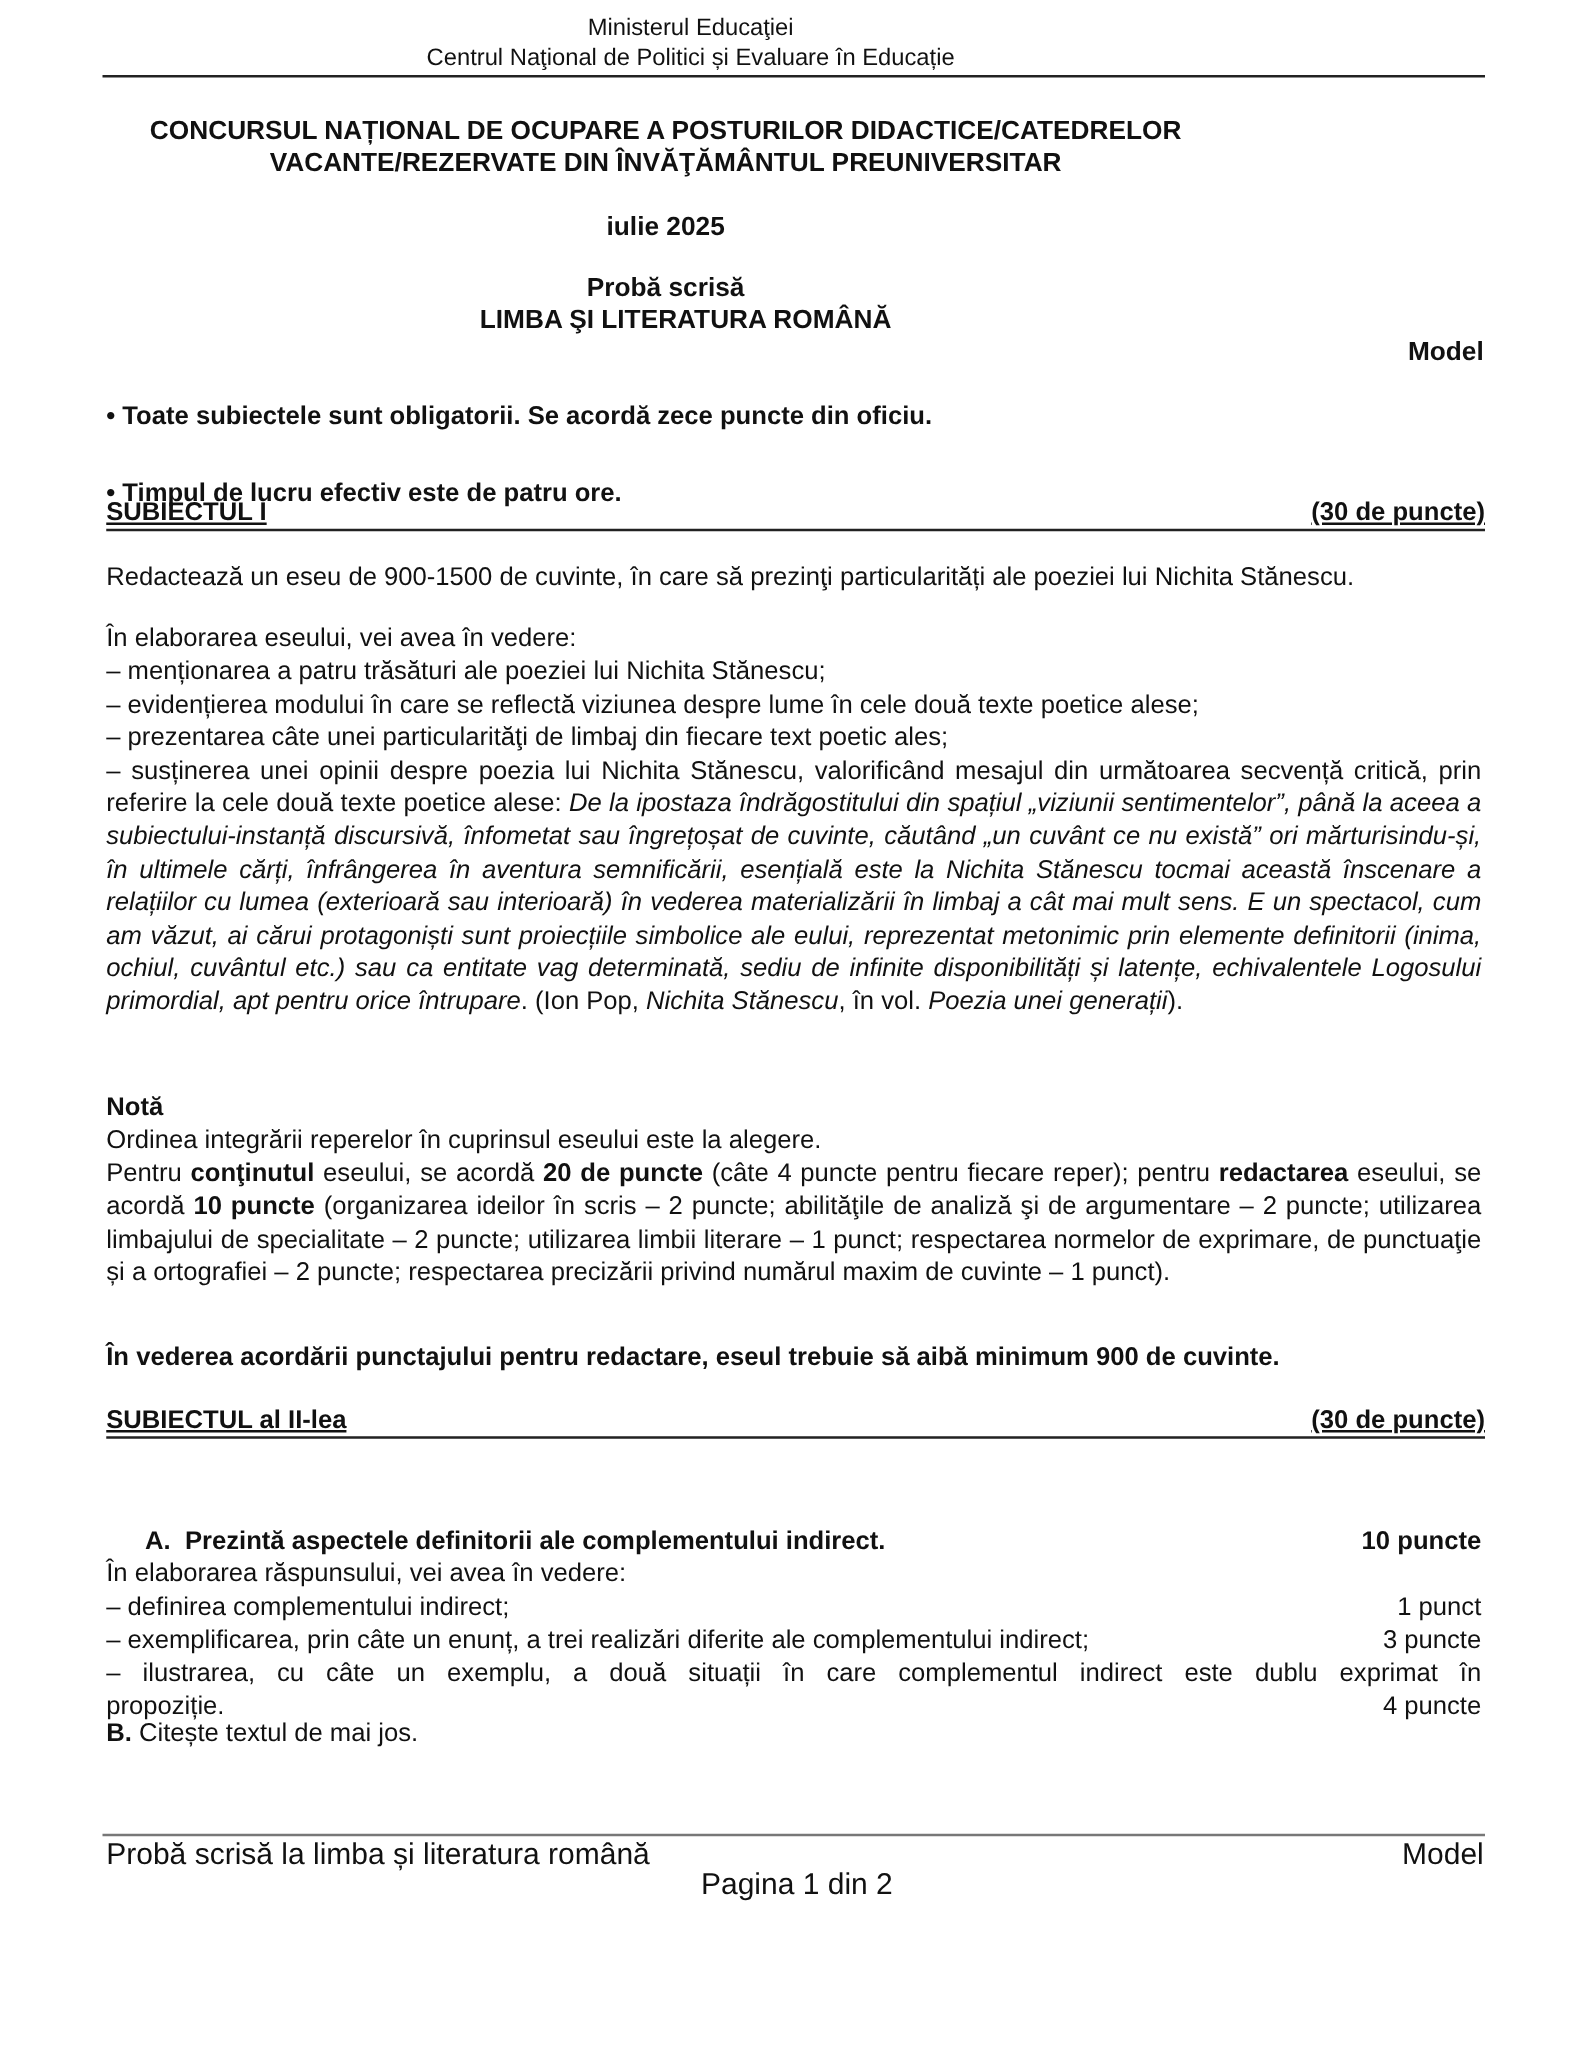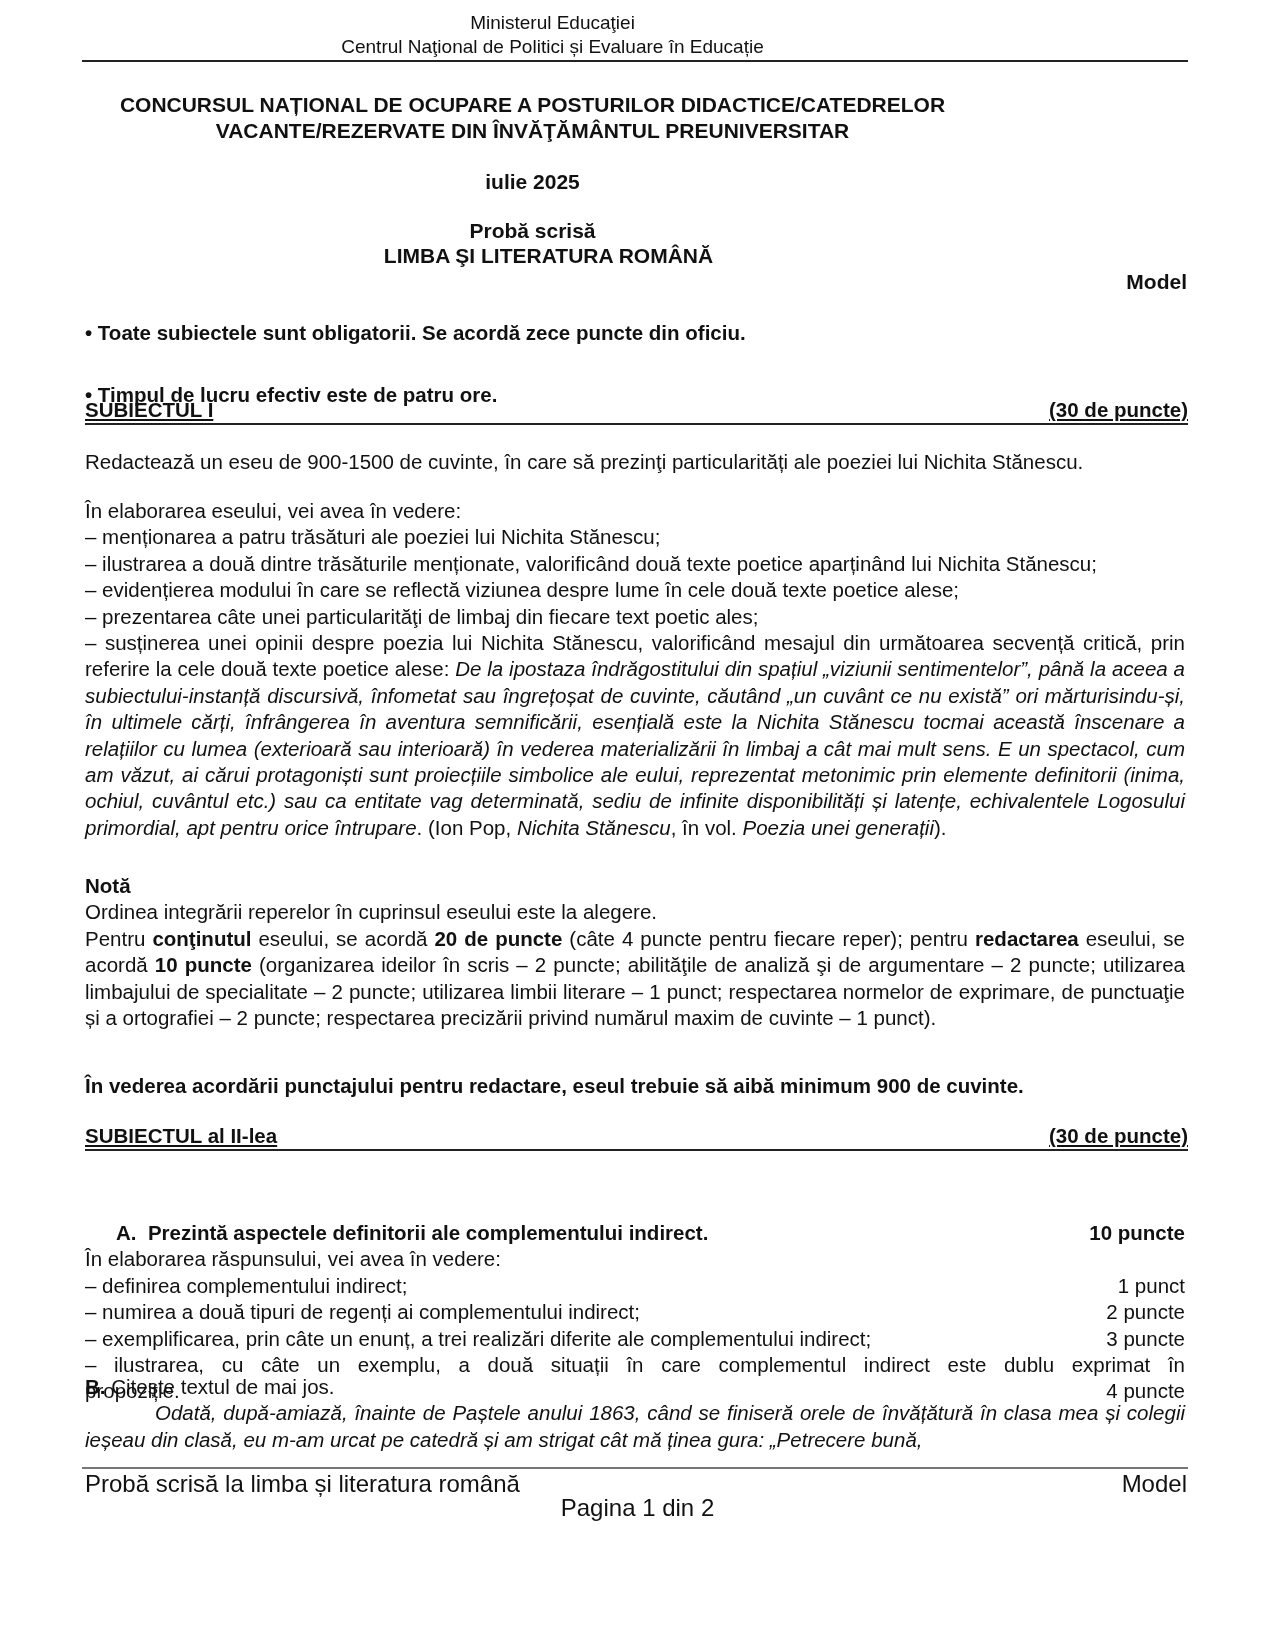--- a/index.html
+++ b/index.html
@@ -40,21 +40,20 @@
 <div class="abs sec" style="top:397px;">
   <span>SUBIECTUL I</span>
   <span>(30 de puncte)</span>
 </div>
 
 <div class="abs body" style="top:449px;">Redactează un eseu de 900-1500 de cuvinte, în care să prezinţi particularități ale poeziei lui Nichita Stănescu.</div>
 
 <div class="abs body" style="top:498px;">
   <div>În elaborarea eseului, vei avea în vedere:</div>
   <div>– menționarea a patru trăsături ale poeziei lui Nichita Stănescu;</div>
-  <div>– ilustrarea a două dintre trăsăturile menționate, valorificând două texte poetice aparținând lui Nichita Stănescu;</div>
   <div>– evidențierea modului în care se reflectă viziunea despre lume în cele două texte poetice alese;</div>
   <div>– prezentarea câte unei particularităţi de limbaj din fiecare text poetic ales;</div>
   <div class="just"><span>– susținerea unei opinii despre poezia lui Nichita Stănescu, valorificând mesajul din următoarea secvență critică, prin referire la cele două texte poetice alese: </span><span class="i">De la ipostaza îndrăgostitului din spațiul „viziunii sentimentelor”, până la aceea a subiectului-instanță discursivă, înfometat sau îngrețoșat de cuvinte, căutând „un cuvânt ce nu există” ori mărturisindu-și, în ultimele cărți, înfrângerea în aventura semnificării, esențială este la Nichita Stănescu tocmai această înscenare a relațiilor cu lumea (exterioară sau interioară) în vederea materializării în limbaj a cât mai mult sens. E un spectacol, cum am văzut, ai cărui protagoniști sunt proiecțiile simbolice ale eului, reprezentat metonimic prin elemente definitorii (inima, ochiul, cuvântul etc.) sau ca entitate vag determinată, sediu de infinite disponibilități și latențe, echivalentele Logosului primordial, apt pentru orice întrupare</span><span>. (Ion Pop, </span><span class="i">Nichita Stănescu</span><span>, în vol. </span><span class="i">Poezia unei generații</span><span>).</span></div>
 </div>
 
 <div class="abs body" style="top:873px;">
   <div class="b">Notă</div>
   <div>Ordinea integrării reperelor în cuprinsul eseului este la alegere.</div>
   <div class="just"><span>Pentru </span><span class="b">conţinutul</span><span> eseului, se acordă </span><span class="b">20 de puncte</span><span> (câte 4 puncte pentru fiecare reper); pentru </span><span class="b">redactarea</span><span> eseului, se acordă </span><span class="b">10 puncte</span><span> (organizarea ideilor în scris – 2 puncte; abilităţile de analiză şi de argumentare – 2 puncte; utilizarea limbajului de specialitate – 2 puncte; utilizarea limbii literare – 1 punct; respectarea normelor de exprimare, de punctuaţie și a ortografiei – 2 puncte; respectarea precizării privind numărul maxim de cuvinte – 1 punct).</span></div>
 </div>
@@ -70,35 +69,30 @@
   <div class="row b">
     <span style="padding-left:31px;"><span>A.</span>&nbsp;&nbsp;<span>Prezintă aspectele definitorii ale complementului indirect.</span></span>
     <span>10 puncte</span>
   </div>
   <div>În elaborarea răspunsului, vei avea în vedere:</div>
   <div class="row">
       <span>– definirea complementului indirect;</span>
       <span>1 punct</span>
     </div>
   <div class="row">
-      <span>– numirea a două tipuri de regenți ai complementului indirect;</span>
-      <span>2 puncte</span>
-    </div>
-  <div class="row">
       <span>– exemplificarea, prin câte un enunț, a trei realizări diferite ale complementului indirect;</span>
       <span>3 puncte</span>
     </div>
   <div class="just" style="text-align-last:justify;">– ilustrarea, cu câte un exemplu, a două situații în care complementul indirect este dublu exprimat în</div>
   <div class="row">
       <span>propoziție.</span>
       <span>4 puncte</span>
     </div>
 </div>
 
 <div class="abs body" style="top:1374px;">
   <div><span class="b">B.</span><span> Citește textul de mai jos.</span></div>
-  <div class="i just" style="text-indent:70px;">Odată, după-amiază, înainte de Paștele anului 1863, când se finiseră orele de învățătură în clasa mea și colegii ieșeau din clasă, eu m-am urcat pe catedră și am strigat cât mă ținea gura: „Petrecere bună,</div>
 </div>
 
 <div class="abs rule" style="top:1467px; height:2px; background:#777;"></div>
 <div class="abs foot" style="top:1473px; left:85px;">Probă scrisă la limba și literatura română</div>
 <div class="abs foot" style="top:1473px; right:88px;">Model</div>
 <div class="abs foot" style="top:1497px; left:0; width:1275px; text-align:center;">Pagina 1 din 2</div>
 
 </body></html>

